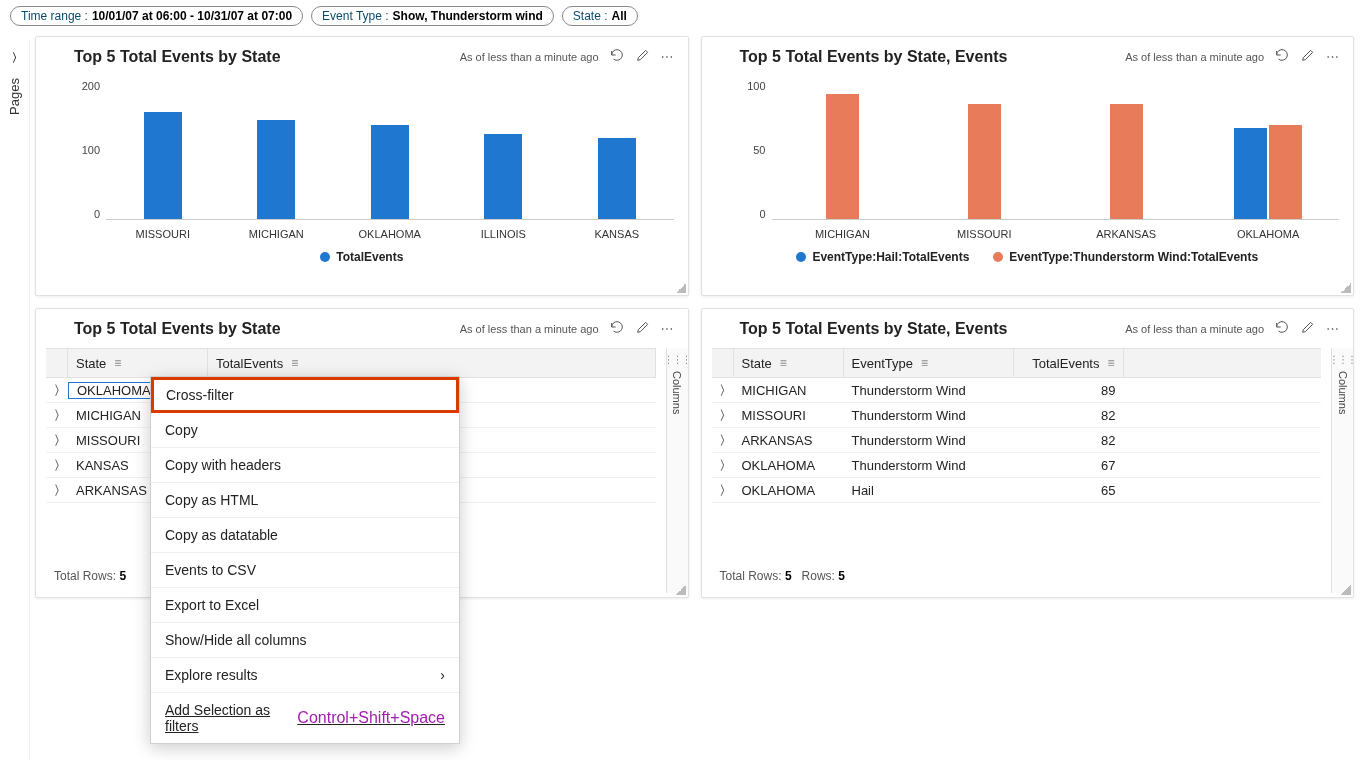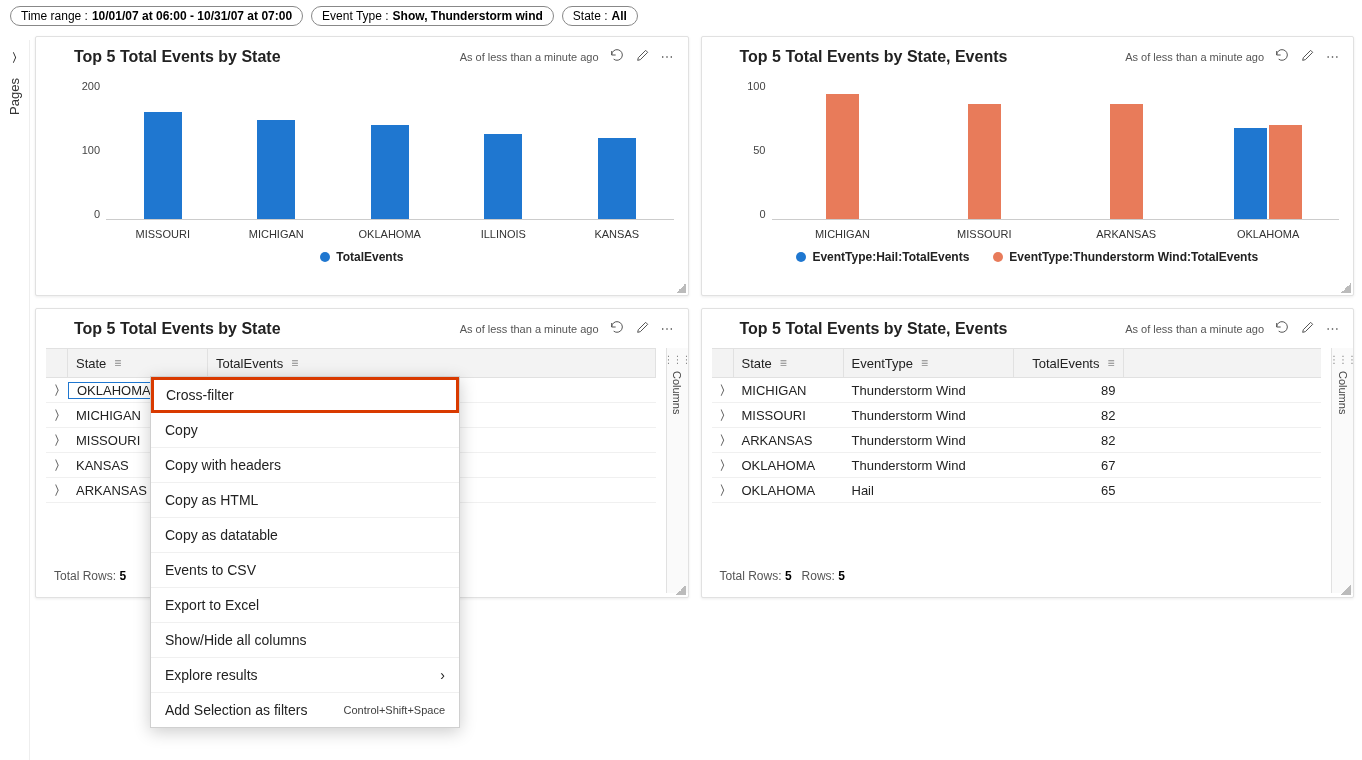--- a/index.html
+++ b/index.html
@@ -1,19 +1,19 @@
 <!DOCTYPE html>
 <html><head>
 <meta charset="utf-8">
 <style>
   * { box-sizing: border-box; margin: 0; padding: 0; }
   body { font-family: "Segoe UI", Tahoma, sans-serif; font-size: 13px; color: #222; background: #fff; width: 1362px; height: 760px; overflow: hidden; position: relative; }
   .filter-bar { padding: 6px 10px; display: flex; gap: 8px; align-items: center; }
   .filter-pill { border: 1px solid #888; border-radius: 12px; padding: 2px 10px; font-size: 12px; display: flex; gap: 4px; white-space: nowrap; }
-  .filter-pill .label { color: #000000; }
+  .filter-pill .label { color: #0c4a6e; }
   .filter-pill .value { font-weight: 600; color: #000; }
   .pages-tab { position: absolute; left: 0; top: 40px; width: 30px; height: 720px; border-right: 1px solid #eee; display: flex; align-items: flex-start; justify-content: center; padding-top: 10px; }
   .pages-tab .chevron { font-size: 12px; margin-bottom: 6px; }
   .pages-tab .label-vert { writing-mode: vertical-rl; transform: rotate(180deg); font-size: 13px; color: #333; margin-top: 8px; }
   .dashboard { position: absolute; left: 35px; top: 36px; right: 8px; display: grid; grid-template-columns: 1fr 1fr; gap: 12px; }
   .card { border: 1px solid #e1e1e1; border-radius: 2px; background: #fff; box-shadow: 0 1px 3px rgba(0,0,0,0.08); position: relative; }
   .card-header { display: flex; align-items: center; justify-content: space-between; padding: 10px 14px 4px 14px; }
   .card-title { font-size: 16px; font-weight: 600; color: #222; margin-left: 24px; }
   .card-actions { display: flex; align-items: center; gap: 10px; }
   .card-actions .asof { font-size: 11px; color: #555; }
@@ -51,22 +51,22 @@
   .tr.selected .td-state { border: 1px solid #1f77d0; }
   .td { padding: 0 8px; }
   .td-te-right { text-align: right; }
   .columns-strip { width: 22px; border-left: 1px solid #e1e1e1; display: flex; flex-direction: column; align-items: center; padding-top: 6px; gap: 4px; margin-top: 6px; background: #fafafa; }
   .columns-strip .dots { font-size: 10px; color: #888; letter-spacing: -1px; }
   .columns-strip .vert { writing-mode: vertical-rl; font-size: 11px; color: #444; margin-top: 2px; }
   .table-footer { padding: 6px 18px 10px 18px; font-size: 12px; color: #555; }
   .table-footer b { color: #000; }
   .context-menu { position: absolute; left: 150px; top: 376px; width: 310px; background: #fff; border: 1px solid #d0d0d0; box-shadow: 0 4px 16px rgba(0,0,0,0.2); z-index: 100; }
   .context-menu .item { padding: 9px 14px; font-size: 14px; color: #222; display: flex; justify-content: space-between; align-items: center; cursor: pointer; border-bottom: 1px solid #f0f0f0; }
-  .context-menu .item:last-child { border-bottom: none; }
-  .context-menu .item .shortcut { color: #404040; font-size: 11px; }
+  .context-menu .item:last-child { border-bottom: none; text-decoration: underline; }
+  .context-menu .item .shortcut { color: #a21caf; font-size: 16px; }
   .context-menu .item.highlight { border: 3px solid #d93a00; padding: 7px 12px; }
   svg.icon-svg { width: 16px; height: 16px; stroke: #555; fill: none; stroke-width: 1.5; }
 </style>
 </head>
 <body>
 
 <div class="filter-bar">
   <div class="filter-pill">
     <span class="label">Time range :</span>
     <span class="value">10/01/07 at 06:00 - 10/31/07 at 07:00</span>

